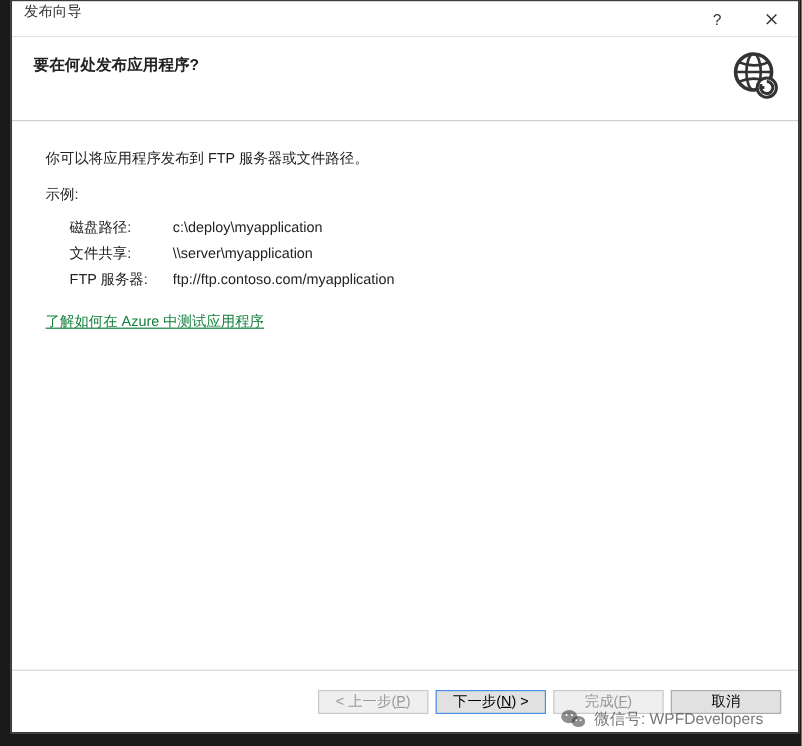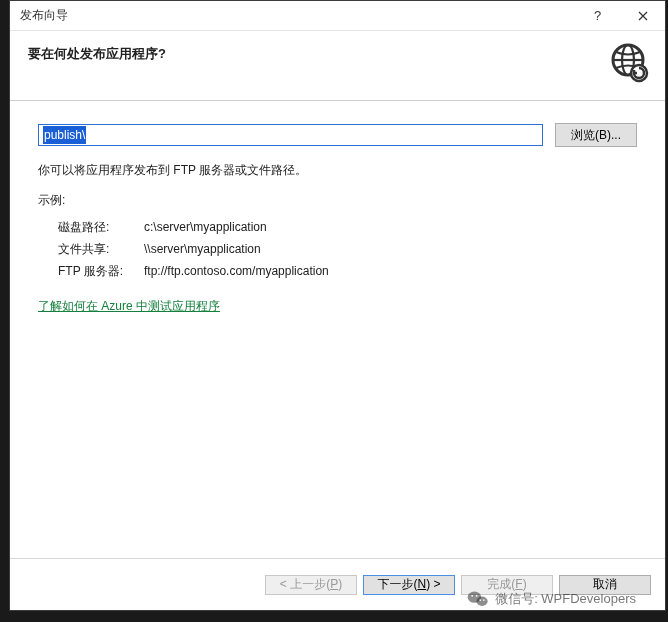--- a/index.html
+++ b/index.html
@@ -19,21 +19,21 @@
       width: 657px;
       height: 611px;
       background: #fff;
       border: 1px solid #3a3a3a;
       display: flex;
       flex-direction: column;
     }
     .titlebar {
       height: 30px;
       display: flex;
-      align-items: center;
+      align-items: flex-start;
       padding: 0 0 0 10px;
       border-bottom: 1px solid #e5e5e5;
     }
     .titlebar-title { flex: 1; font-size: 12px; color: #333; }
     .titlebar-btn {
       width: 45px;
       height: 30px;
       display: flex;
       align-items: center;
       justify-content: center;
@@ -164,37 +164,29 @@
         <path d="M9 11 Q21 16 33 11" stroke="#333" stroke-width="2.2" fill="none"></path>
         <path d="M9 27 Q21 22 33 27" stroke="#333" stroke-width="2.2" fill="none"></path>
         <circle cx="32" cy="32" r="8" fill="#fff" stroke="#333" stroke-width="2.5"></circle>
         <path d="M32 27 A5 5 0 1 1 27 32" fill="none" stroke="#333" stroke-width="2.5"></path>
         <path d="M27 29 L27 32 L30 32" fill="none" stroke="#333" stroke-width="2.5"></path>
       </svg>
     </div>
   </div>
 
   <div class="content">
-    <div class="input-row">
-      <div class="path-input">
-        <span class="seltext">publish\</span>
-      </div>
-      <button class="browse-btn">
-        <span>浏览(B)...</span>
-      </button>
-    </div>
 
     <div class="desc">你可以将应用程序发布到 FTP 服务器或文件路径。</div>
 
     <div class="example-label">示例:</div>
     <table class="example-table">
       <tbody>
           <tr>
         <td class="k">磁盘路径:</td>
-        <td>c:\server\myapplication</td>
+        <td>c:\deploy\myapplication</td>
       </tr>
       <tr>
         <td class="k">文件共享:</td>
         <td>\\server\myapplication</td>
       </tr>
       <tr>
         <td class="k">FTP 服务器:</td>
         <td>ftp://ftp.contoso.com/myapplication</td>
       </tr>
     </tbody>

